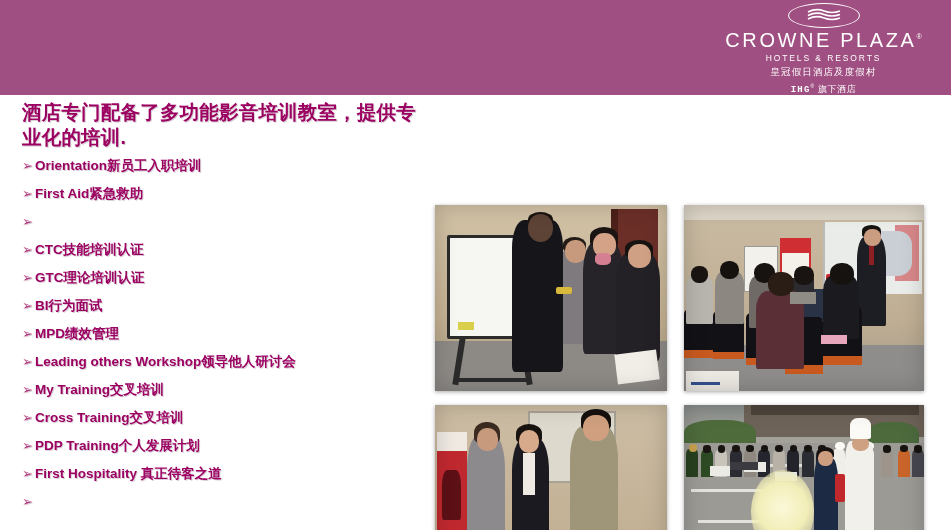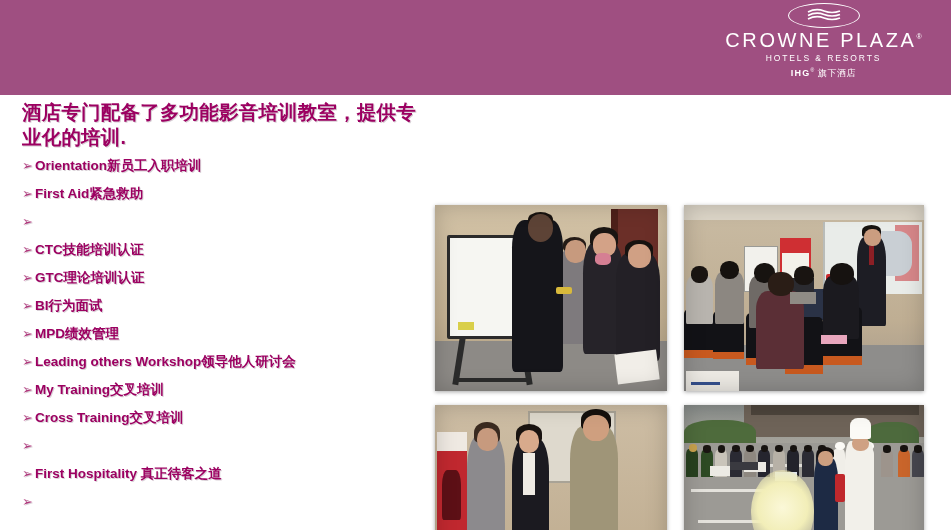--- a/index.html
+++ b/index.html
@@ -40,21 +40,21 @@
   .logo-name sup{ font-size:7px; vertical-align:super; letter-spacing:0; }
   .logo-sub{
     font-size:8.5px; letter-spacing:1.9px; margin-top:2px; font-weight:400;
   }
   .logo-cn{
     font-size:9.5px; letter-spacing:1.1px; margin-top:3px; font-weight:400;
   }
   .logo-ihg{
     font-size:9px; letter-spacing:.6px; margin-top:4px; font-weight:400;
   }
-  .logo-ihg b{ font-weight:bold; letter-spacing:1.2px; }
+  .logo-ihg b{ font-weight:bold; letter-spacing:1.2px;font-family:Liberation Mono, monospace; }
   .logo-ihg sup{ font-size:5px; vertical-align:super; }
 
   
   .content{
     position:absolute; left:0; top:95px; width:951px; height:435px;
   }
   .lead{
     position:absolute; left:22px; top:5px; width:410px;
     font-size:19.5px; font-weight:bold; color:#9c0061;
     line-height:1.3; letter-spacing:.2px;
@@ -186,40 +186,41 @@
   <div class="logo">
     <div class="logo-emblem">
       <svg width="40" height="15" viewBox="0 0 40 15" aria-hidden="true">
         <path d="M4 4 Q12 0 20 3 T36 3" stroke="#ffffff" stroke-width="1.7" fill="none"></path>
         <path d="M4 7.5 Q12 3.5 20 6.5 T36 6.5" stroke="#ffffff" stroke-width="1.7" fill="none"></path>
         <path d="M4 11 Q12 7 20 10 T36 10" stroke="#ffffff" stroke-width="1.7" fill="none"></path>
       </svg>
     </div>
     <div class="logo-name"><span>CROWNE PLAZA</span><sup>®</sup></div>
     <div class="logo-sub">HOTELS &amp; RESORTS</div>
+    <div class="logo-cn">皇冠假日酒店及度假村</div>
     <div class="logo-ihg"><b>IHG</b><sup>®</sup> <span>旗下酒店</span></div>
   </div>
 </div>
 
 <div class="content">
 
   <div class="lead">酒店专门配备了多功能影音培训教室，提供专业化的培训.</div>
 
   <ul class="bullets">
     <li class="bullet"><span class="marker">➢</span><span>Orientation新员工入职培训</span></li>
     <li class="bullet"><span class="marker">➢</span><span>First Aid紧急救助</span></li>
     <li class="bullet"><span class="marker">➢</span></li>
     <li class="bullet"><span class="marker">➢</span><span>CTC技能培训认证</span></li>
     <li class="bullet"><span class="marker">➢</span><span>GTC理论培训认证</span></li>
     <li class="bullet"><span class="marker">➢</span><span>BI行为面试</span></li>
     <li class="bullet"><span class="marker">➢</span><span>MPD绩效管理</span></li>
     <li class="bullet"><span class="marker">➢</span><span>Leading others Workshop领导他人研讨会</span></li>
     <li class="bullet"><span class="marker">➢</span><span>My Training交叉培训</span></li>
     <li class="bullet"><span class="marker">➢</span><span>Cross Training交叉培训</span></li>
-    <li class="bullet"><span class="marker">➢</span></li>
+    <li class="bullet"><span class="marker">➢</span><span>PDP Training个人发展计划</span></li>
     <li class="bullet"><span class="marker">➢</span><span>First Hospitality 真正待客之道</span></li>
     <li class="bullet"><span class="marker">➢</span></li>
   </ul>
 
   <div class="photo photo-1">
     <div class="scene">
       <div class="sh p1-wall"></div>
       <div class="sh p1-door"></div>
       <div class="sh p1-doorjamb"></div>
       <div class="sh p1-floor"></div>

